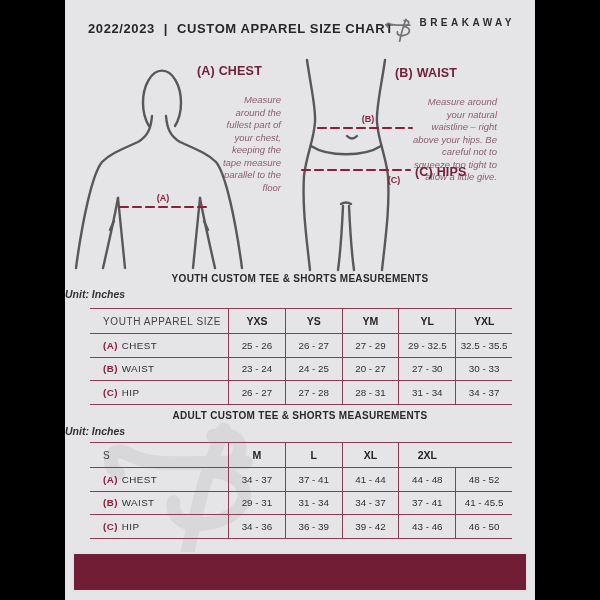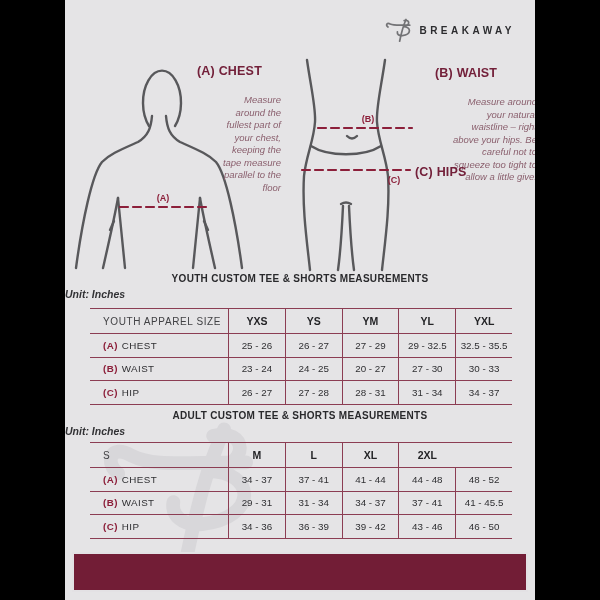--- a/index.html
+++ b/index.html
@@ -21,37 +21,37 @@
     --body-copy:#8a5f6d;
     --outline:#58585b;
     --watermark:#d8d7da;
   }
   
   .hdr-title{
     position:absolute;left:23px;top:21px;display:flex;gap:9px;align-items:baseline;
     font-weight:bold;font-size:13px;letter-spacing:.6px;color:#27272a;white-space:nowrap;
   }
   .hdr-brand{
-    position:absolute;right:20px;top:17px;display:flex;align-items:center;gap:7px;
+    position:absolute;right:20px;top:17px;display:flex;align-items:flex-start;gap:7px;
   }
   .hdr-brand .brand-word{
     font-weight:bold;font-size:10px;letter-spacing:3.5px;color:#2c2c2f;
   }
   
   .measure-block{position:absolute;}
   .measure-block h3{
     margin:0 0 6px 0;font-size:12.5px;font-weight:bold;color:var(--maroon);letter-spacing:.2px;
   }
   .measure-block p{
     margin:16px;font-size:9.5px;font-style:italic;line-height:1.32;color:var(--body-copy);
     white-space:pre-line;
     text-align:right;
   }
   .blk-chest{left:132px;top:64px;width:100px;}
-  .blk-waist{left:370px;top:66px;width:118px;}
+  .blk-waist{left:330px;top:66px;width:118px;}
   .blk-hips{left:350px;top:165px;width:118px;}
   svg{display:block;overflow:visible;}
   .fig path, .fig ellipse{fill:none;stroke:var(--outline);stroke-width:2.4;stroke-linecap:round;}
   .fig .dash{stroke:var(--maroon-bright);stroke-width:2.2;stroke-dasharray:8 5;}
   .fig text{font-family:"Liberation Sans",sans-serif;font-size:9px;font-weight:bold;fill:var(--maroon-bright);}
   .fig-left{position:absolute;left:3px;top:58px;}
   .fig-right{position:absolute;left:215px;top:60px;}
   
   .sec-title{
     position:absolute;left:0;width:470px;text-align:center;
@@ -91,20 +91,25 @@
 <body>
 
 <div class="page">
 
   <svg class="watermark" width="200" height="150" viewBox="0 0 36 34">
     <path d="M4 13 C1 11 2 6 7 9 C12 11.5 18 10.5 33 10.5"></path>
     <path d="M28 3 C24 12 22 20 19.5 32"></path>
     <path d="M25.5 4.5 C33 2.5 34.5 11 24.5 12.5 C35 12.5 36 23 23 24.5 C18.5 25 16 22.5 16.5 19.5"></path>
   </svg>
 
+  <div class="hdr-title">
+    <span>2022/2023</span>
+    <span>|</span>
+    <span>CUSTOM APPAREL SIZE CHART</span>
+  </div>
   <div class="hdr-brand">
     <svg class="logo-mark" width="27" height="26" viewBox="0 0 36 34">
       <path d="M4 13 C1 11 2 6 7 9 C12 11.5 18 10.5 33 10.5"></path>
       <path d="M28 3 C24 12 22 20 19.5 32"></path>
       <path d="M25.5 4.5 C33 2.5 34.5 11 24.5 12.5 C35 12.5 36 23 23 24.5 C18.5 25 16 22.5 16.5 19.5"></path>
     </svg>
     <span class="brand-word">BREAKAWAY</span>
   </div>
 
   <svg class="fig fig-left" width="182" height="212" viewBox="0 0 182 212">

